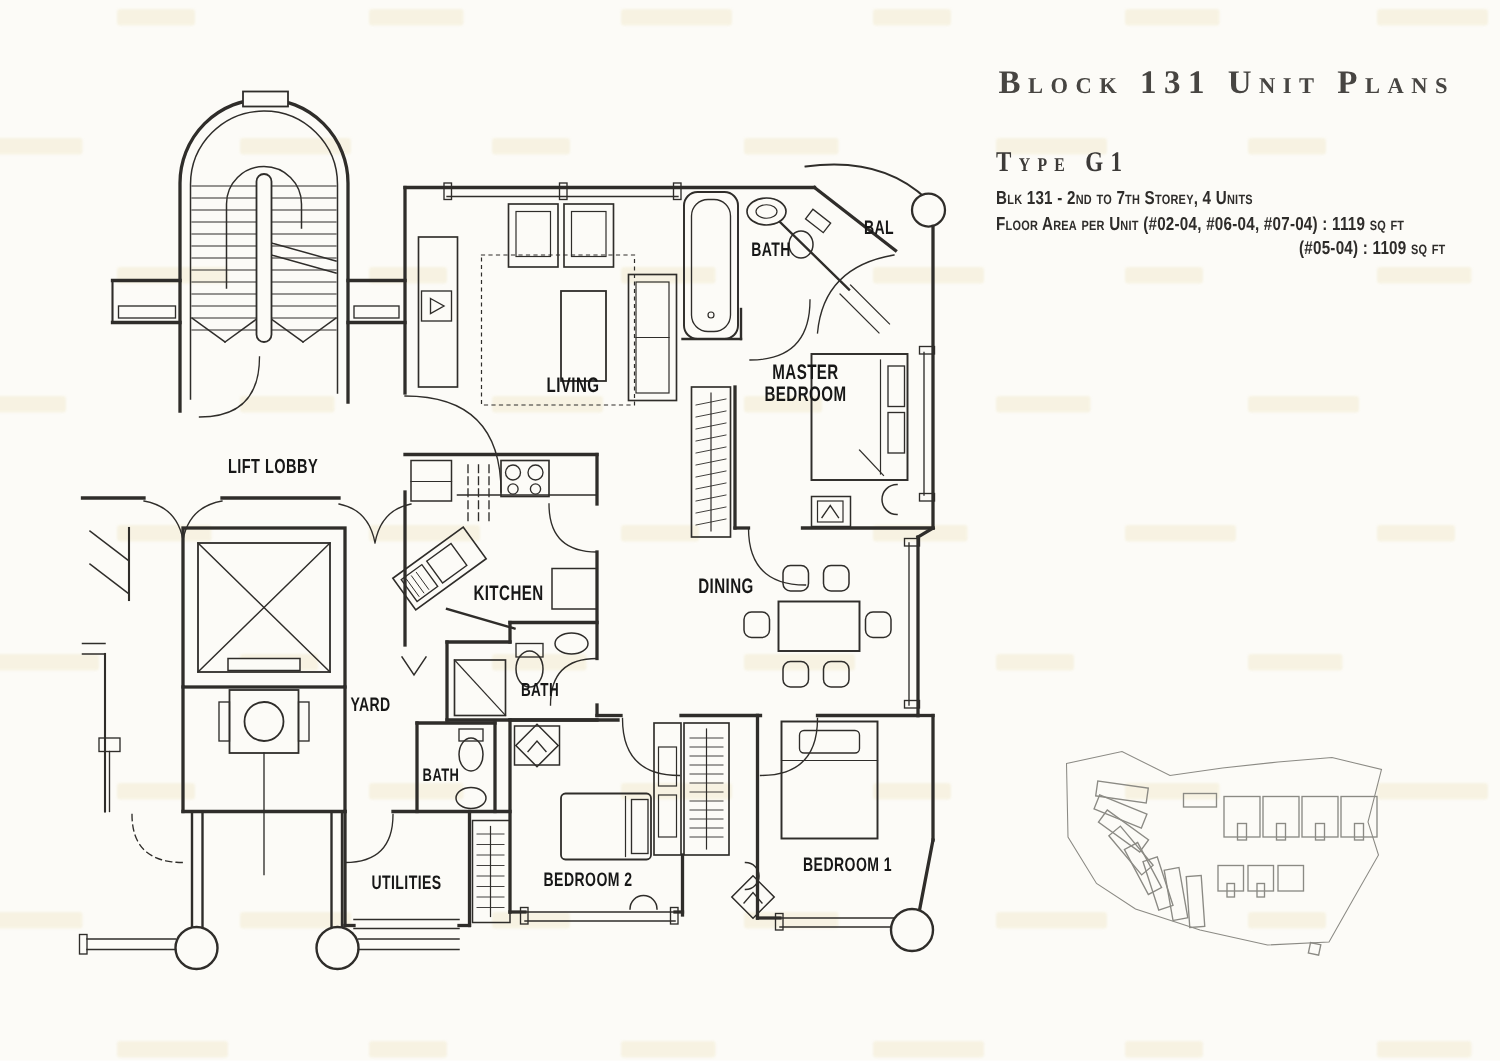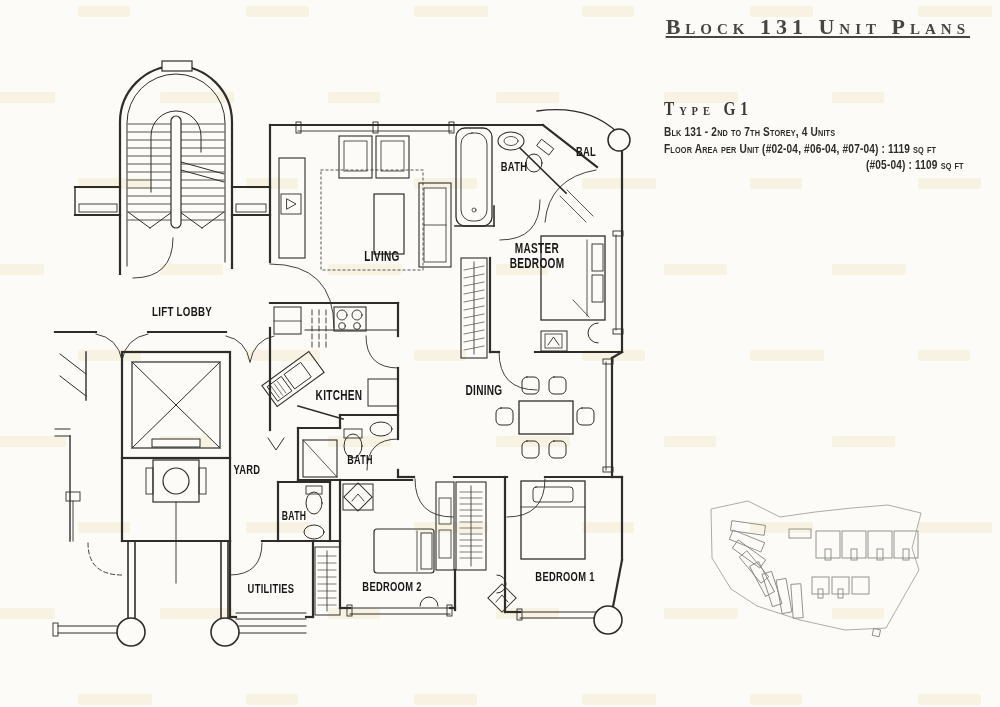--- a/index.html
+++ b/index.html
@@ -5,23 +5,23 @@
   html,body{margin:0;padding:0;}
   #stage{
     position:relative;width:1000px;height:707px;overflow:hidden;
     background:#fcfbf7;
     font-family:"Liberation Sans",sans-serif;
   }
   
   .wm{position:absolute;height:11px;border-radius:2px;background:#f3ecd2;opacity:.55;filter:blur(.7px);}
   
   #page-title{
-    position:absolute;top:14px;right:30px;
+    position:absolute;top:42px;right:30px;
     font-family:"Liberation Serif",serif;font-variant:small-caps;
-    font-size:22px;font-weight:600;letter-spacing:5px;color:#474542;white-space:nowrap;text-decoration:underline;
+    font-size:22px;font-weight:600;letter-spacing:5px;color:#474542;white-space:nowrap;
   }
   #type-block{position:absolute;left:664px;top:98px;width:370px;transform:scaleX(.81);transform-origin:left top;}
   #type-title{
     font-family:"Liberation Serif",serif;font-variant:small-caps;
     font-size:19px;font-weight:700;letter-spacing:6px;color:#3c3a38;margin-bottom:4px;
   }
   .spec-line{
     font-family:"Liberation Sans",sans-serif;font-variant:small-caps;
     font-size:12.5px;font-weight:700;color:#2e2c2a;letter-spacing:.2px;line-height:1.32;
   }

